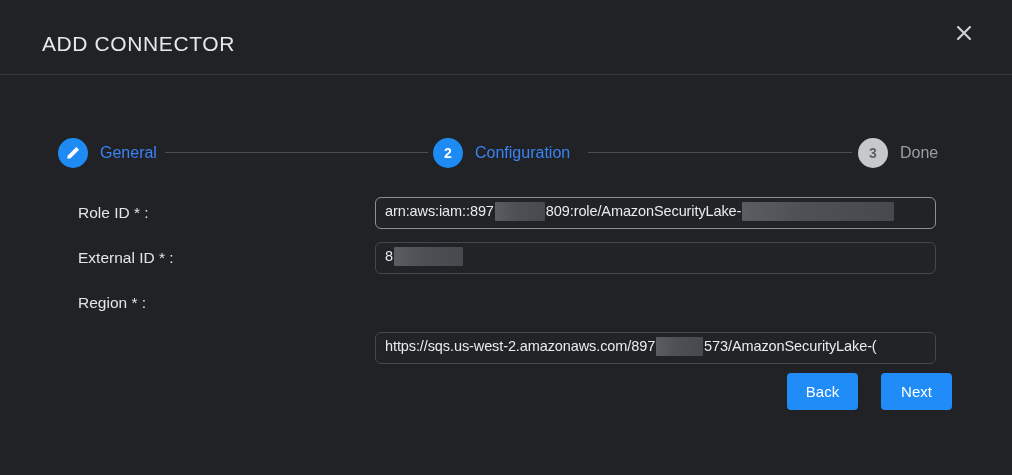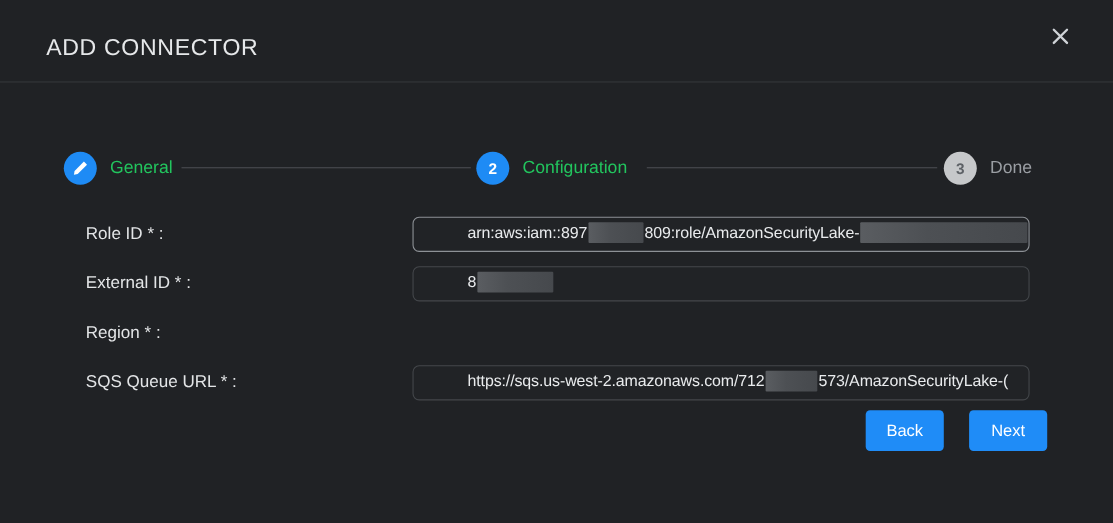--- a/index.html
+++ b/index.html
@@ -91,21 +91,21 @@
   }
   .step-circle.inactive {
     background: #c6c8ca;
     color: #5d6166;
   }
   .step-circle svg { display: block; }
 
   .step-label {
     margin-left: 12px;
     font-size: 16px;
-    color: #22c55e;
+    color: #3b82f6;
     line-height: 1;
   }
   .step-label.muted { color: #9a9ea3; }
 
   .step-line {
     position: absolute;
     top: 152px;
     height: 1px;
     background: #4a4d51;
   }
@@ -140,21 +140,20 @@
     height: 32px;
     top: 50%;
     transform: translateY(-50%);
     box-sizing: border-box;
     border: 1px solid #44474b;
     border-radius: 6px;
     background: #212326;
     overflow: hidden;
     display: flex;
     align-items: center;
-    padding-left: 40px;
   }
   .field.highlight {
     border-color: #8d9196;
   }
   .field-text {
     font-size: 14.5px;
     color: #e9ebed;
     white-space: nowrap;
     padding-left: 9px;
     line-height: 1;
@@ -264,23 +263,22 @@
       <div class="field">
         <span class="field-text"><span>8</span><span class="redact r-ext"></span></span>
       </div>
     </div>
 
     <div class="form-row">
       <div class="form-label">Region * :</div>
     </div>
 
     <div class="form-row">
-      <div class="form-label">SQS Queue URL * :</div>
       <div class="field">
-        <span class="field-text"><span>https://sqs.us-west-2.amazonaws.com/712</span><span class="redact r-sqs"></span><span>573/AmazonSecurityLake-(</span></span>
+        <span class="field-text"><span>https://sqs.us-west-2.amazonaws.com/897</span><span class="redact r-sqs"></span><span>573/AmazonSecurityLake-(</span></span>
       </div>
     </div>
 
   </div>
 
   <div class="actions">
     <button class="btn">Back</button>
     <button class="btn">Next</button>
   </div>
 

